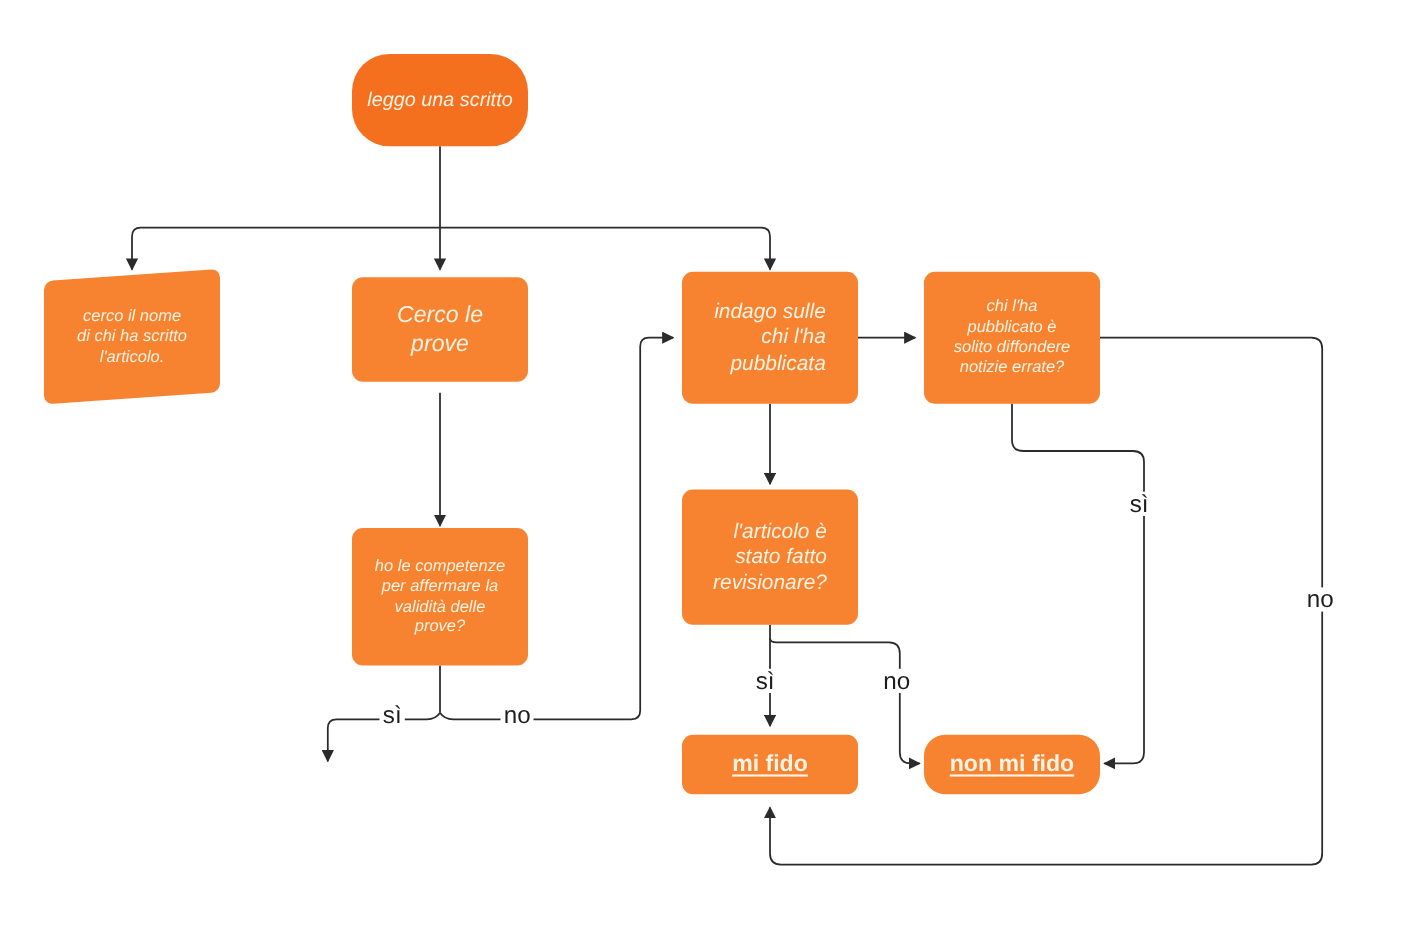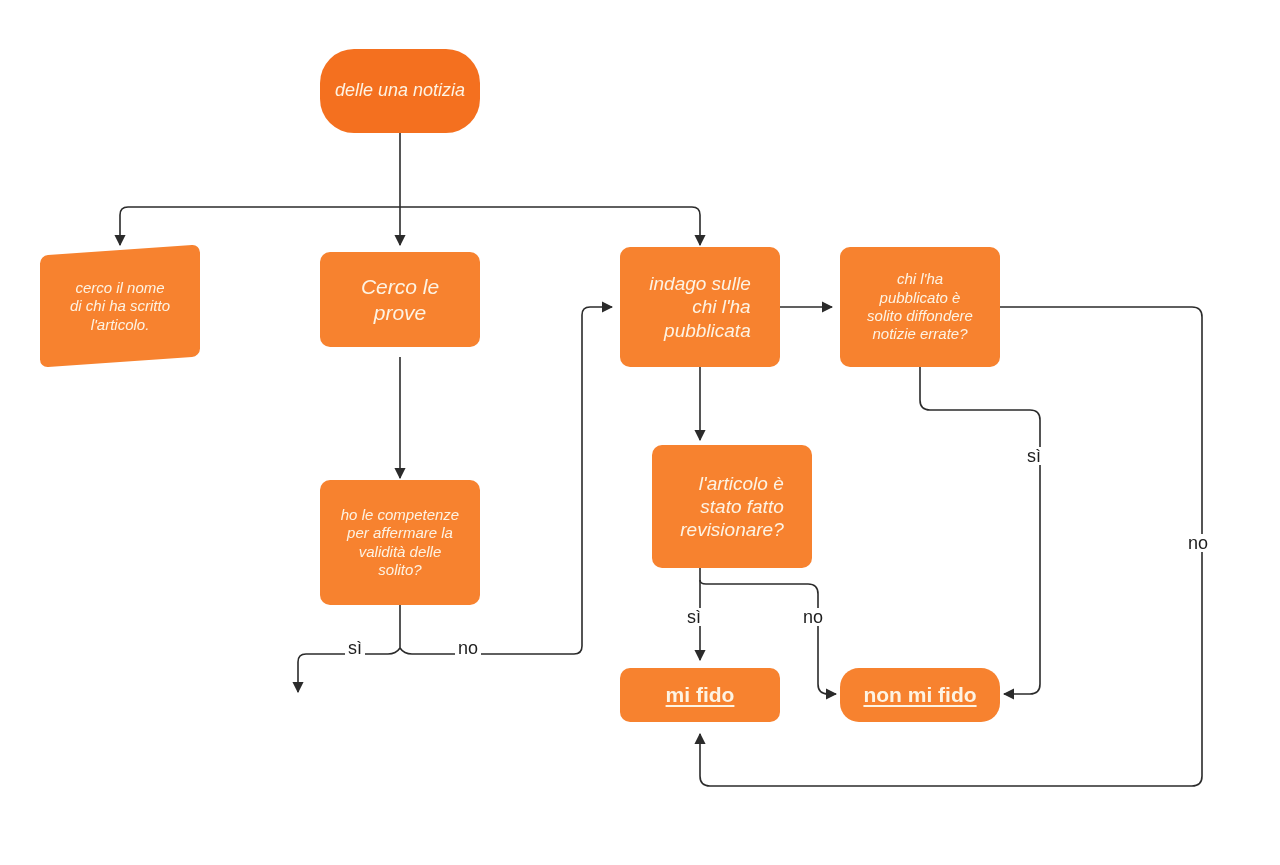--- a/index.html
+++ b/index.html
@@ -59,21 +59,21 @@
   .node.term {
     font-style: normal;
     font-weight: bold;
     font-size: 21px;
     text-decoration: underline;
     text-underline-offset: 3px;
   }
   .edge-label {
     position: absolute;
     color: #1d1d1d;
-    font-size: 18px;
+    font-size: 22px;
     font-style: normal;
     background: #ffffff;
     padding: 0 3px;
     z-index: 3;
     white-space: nowrap;
     line-height: 1;
   }
 </style>
 </head>
 <body>
@@ -114,21 +114,21 @@
 
       <path d="M 700 580 Q 700 584 706 584 L 808 584 Q 818 584 818 594 L 818 684 Q 818 694 828 694 L 836 694" marker-end="url(#arrow)"></path>
 
       <path d="M 920 367 L 920 400 Q 920 410 930 410 L 1030 410 Q 1040 410 1040 420 L 1040 684 Q 1040 694 1030 694 L 1004 694" marker-end="url(#arrow)"></path>
 
       <path d="M 1000 307 L 1192 307 Q 1202 307 1202 317 L 1202 776 Q 1202 786 1192 786 L 710 786 Q 700 786 700 776 L 700 734" marker-end="url(#arrow)"></path>
     </g>
   </svg>
 
   <div class="node start" style="left:320px; top:49px; width:160px; height:84px;">
-    <span class="node-text">delle una notizia</span>
+    <span class="node-text">leggo una scritto</span>
   </div>
 
   <div class="node skew small" style="left:40px; top:250px; width:160px; height:112px;">
     <span class="node-text">cerco il nome
 di chi ha scritto
 l'articolo.</span>
   </div>
 
   <div class="node big" style="left:320px; top:252px; width:160px; height:95px;">
     <span class="node-text">Cerco le
@@ -145,24 +145,24 @@
     <span class="node-text">chi l'ha
 pubblicato è
 solito diffondere
 notizie errate?</span>
   </div>
 
   <div class="node small" style="left:320px; top:480px; width:160px; height:125px;">
     <span class="node-text">ho le competenze
 per affermare la
 validità delle
-solito?</span>
+prove?</span>
   </div>
 
-  <div class="node medium" style="left:620px; top:445px; width:160px; height:123px;margin-left:32px;">
+  <div class="node medium" style="left:620px; top:445px; width:160px; height:123px;">
     <span class="node-text">l'articolo è
 stato fatto
 revisionare?</span>
   </div>
 
   <div class="node term" style="left:620px; top:668px; width:160px; height:54px;">
     <span class="node-text">mi fido</span>
   </div>
 
   <div class="node term" style="left:840px; top:668px; width:160px; height:54px;border-radius:19px;">

